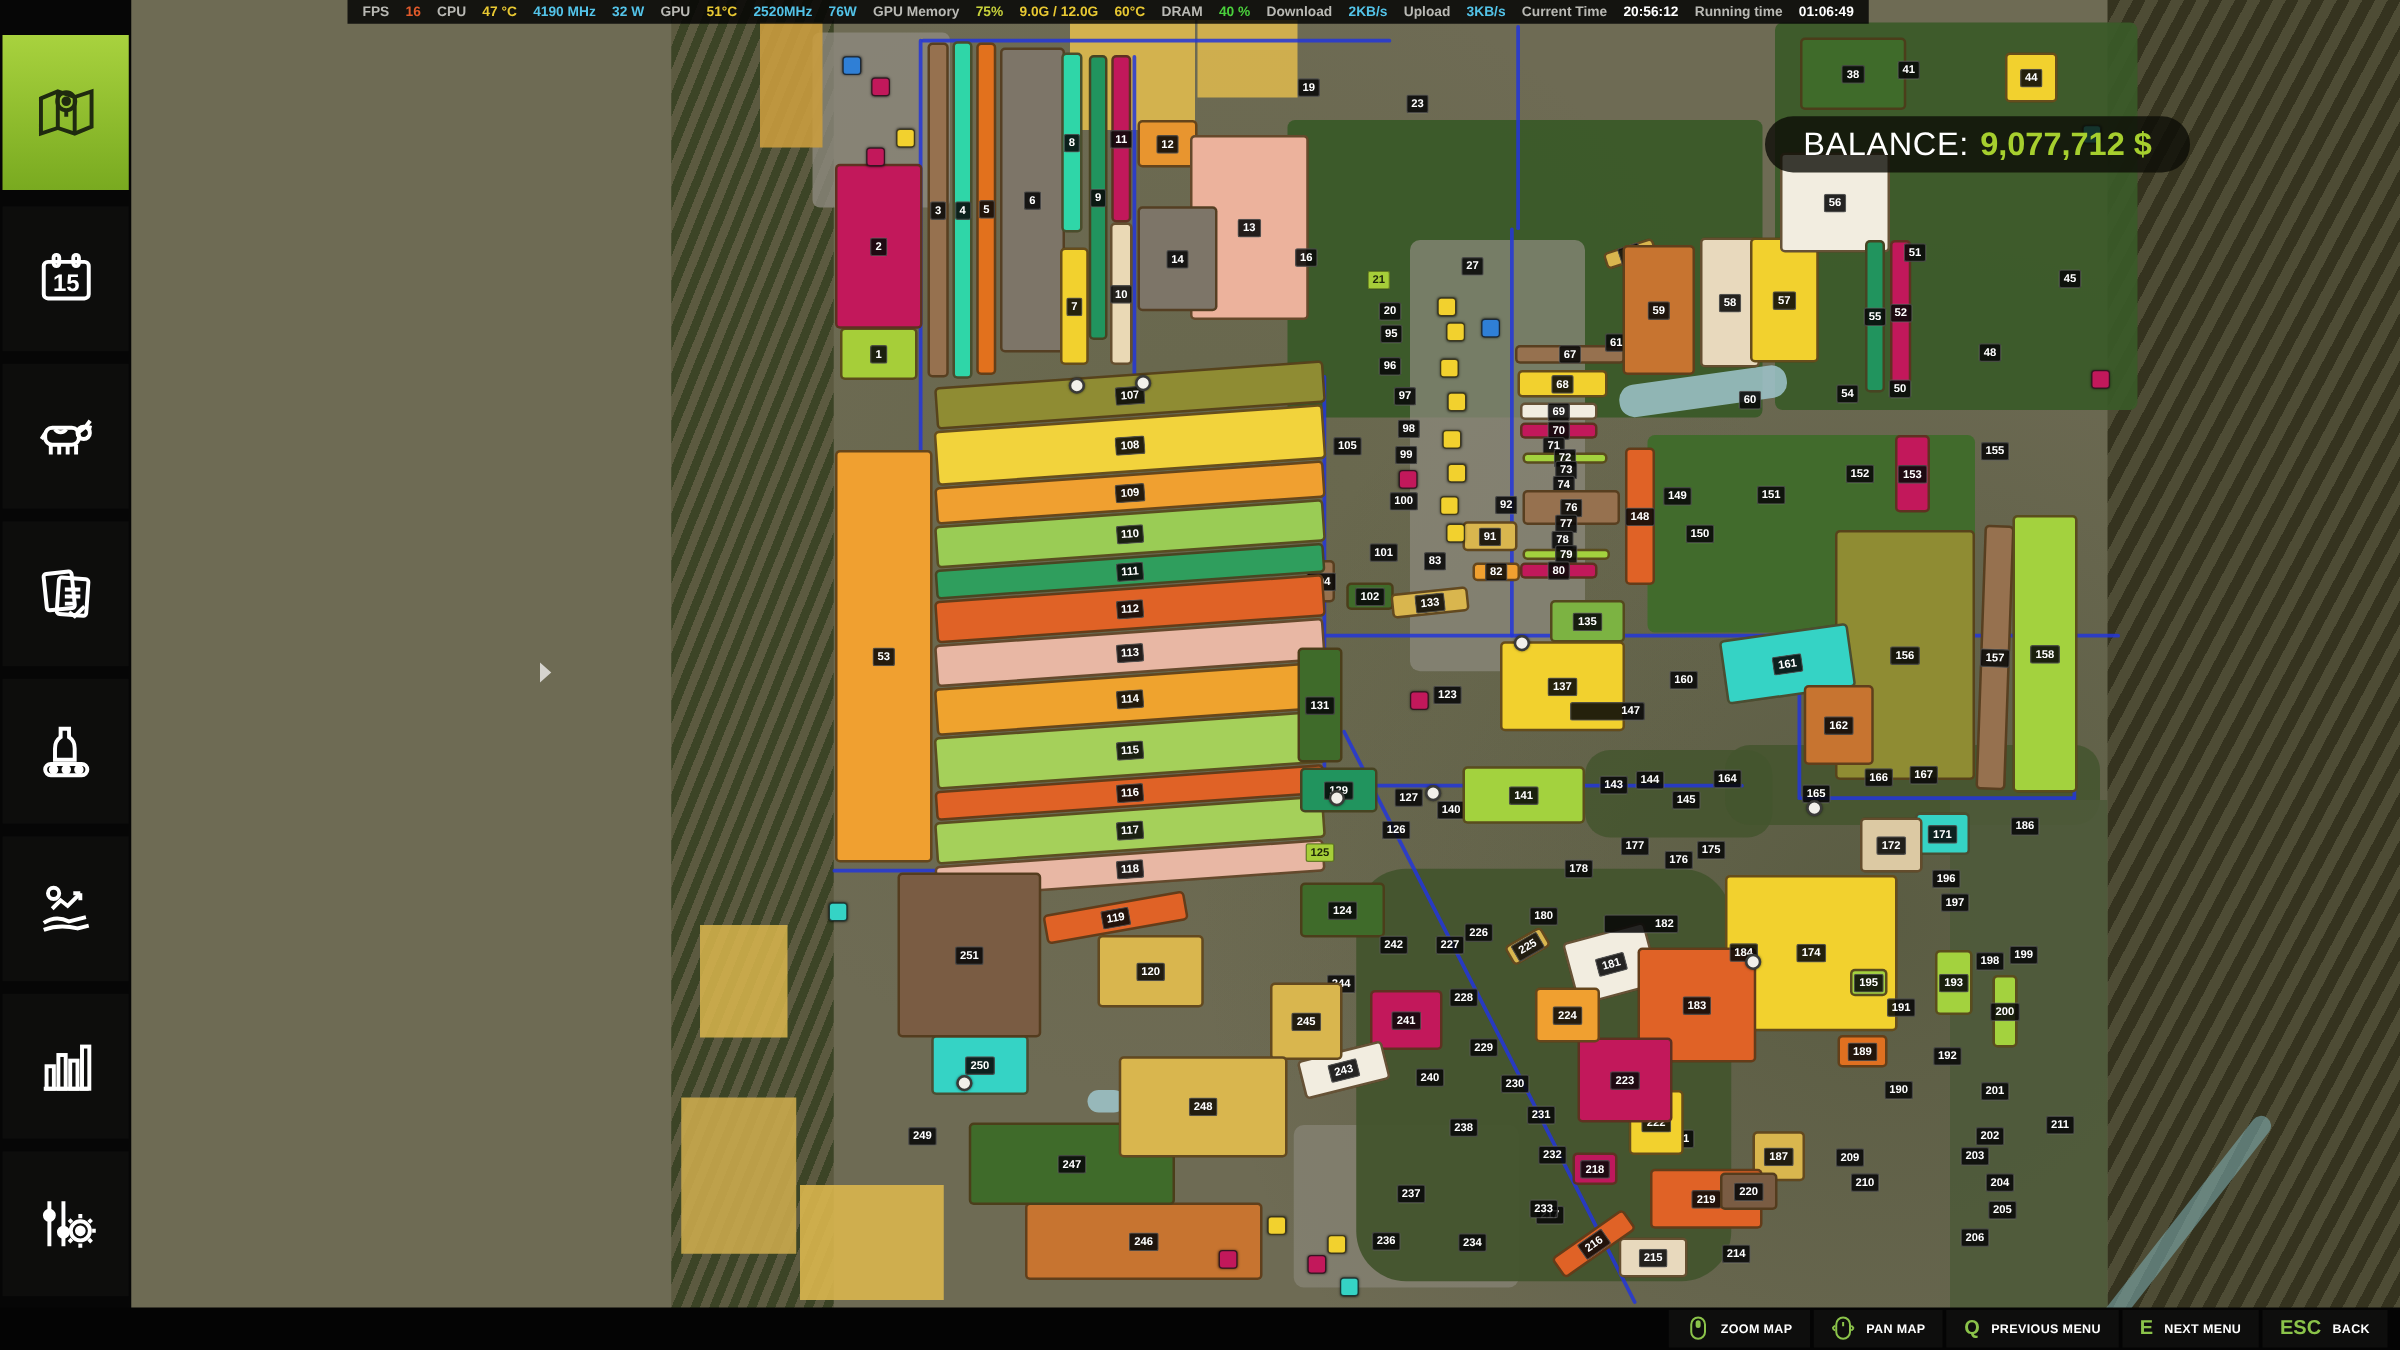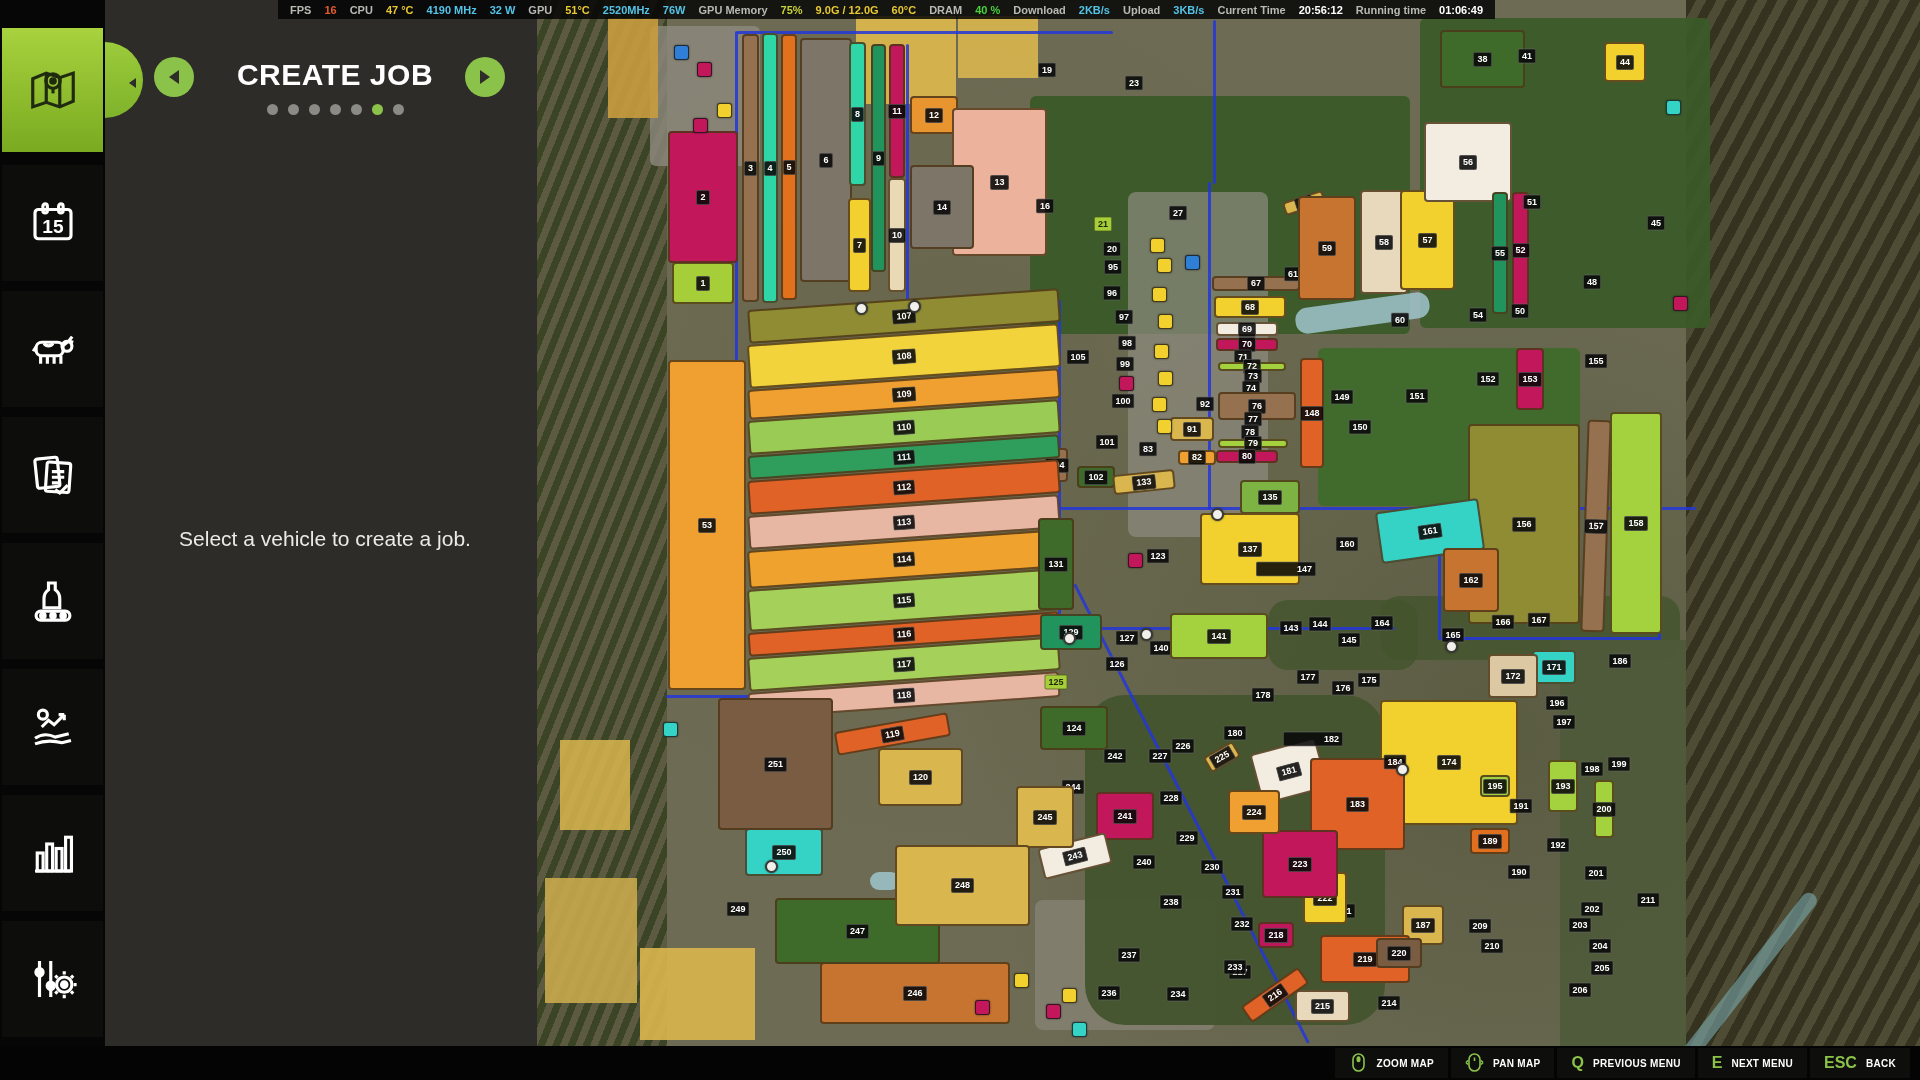--- a/index.html
+++ b/index.html
@@ -504,20 +504,24 @@
         <div class="marker pin" style="left: 855px; top: 302px;"></div>
         <div class="marker pin" style="left: 1211px; top: 508px;"></div>
         <div class="marker pin" style="left: 1140px; top: 628px;"></div>
         <div class="marker pin" style="left: 1063px; top: 632px;"></div>
         <div class="marker pin" style="left: 1396px; top: 763px;"></div>
         <div class="marker pin" style="left: 765px; top: 860px;"></div>
         <div class="marker pin" style="left: 1445px; top: 640px;"></div>
       </div>
   </div>
 
+  <div id="balance">
+    <span class="bl">BALANCE:</span>
+    <span class="bv">9,077,712 $</span>
+  </div>
 
   <div id="statsbar">
       <div class="sl">FPS</div>
       <div class="sv" style="color: rgb(224, 90, 43);">16</div>
       <div class="sl">CPU</div>
       <div class="sv" style="color: rgb(232, 200, 50);">47 °C</div>
       <div class="sv" style="color: rgb(83, 195, 232);">4190 MHz</div>
       <div class="sv" style="color: rgb(83, 195, 232);">32 W</div>
       <div class="sl">GPU</div>
       <div class="sv" style="color: rgb(232, 200, 50);">51°C</div>
@@ -606,42 +610,20 @@
         <path d="M6 4 V20 M11 4 V20"></path>
         <circle cx="6" cy="9" r="1.6" fill="#fff"></circle>
           <circle cx="11" cy="15" r="1.6" fill="#fff"></circle>
         <circle cx="17" cy="14.5" r="3.4"></circle>
           <circle cx="17" cy="14.5" r="1.2" fill="#fff"></circle>
         <path d="M17 10 V8.5 M17 19 V20.5 M12.8 14.5 H11.5 M21.2 14.5 H22.5 M14 11.5 L13 10.5 M20 17.5 L21 18.5 M14 17.5 L13 18.5 M20 11.5 L21 10.5"></path>
       </svg>
     </div>
   </div>
 
-  <div id="panel">
-    <div class="bump">
-        <div class="bump-dot"></div>
-      </div>
-    <div class="navbtn" style="left:49px;top:57px;">
-        <div class="tri-l"></div>
-      </div>
-    <div class="navbtn" style="left:360px;top:57px;">
-        <div class="tri-r"></div>
-      </div>
-    <div id="panel-title">CREATE JOB</div>
-    <div id="pager">
-        <div class="dot"></div>
-        <div class="dot"></div>
-        <div class="dot"></div>
-        <div class="dot"></div>
-        <div class="dot"></div>
-        <div class="dot on"></div>
-        <div class="dot"></div>
-      </div>
-    <div id="panel-msg">Select a vehicle to create a job.</div>
-  </div>
   <div id="panel-arrow"></div>
 
   <div id="hintbar">
       <div class="hint">
         <span style="display: flex;">
           <svg width="19" height="24" viewBox="0 0 19 24" fill="none" stroke="#8bc34a" stroke-width="1.6">
             <rect x="4" y="3" width="11" height="17" rx="5.5"></rect>
             <path d="M9.5 6.5 V10"></path>
             <rect x="8.3" y="6" width="2.4" height="4.5" rx="1.2" fill="#8bc34a"></rect>
           </svg>

